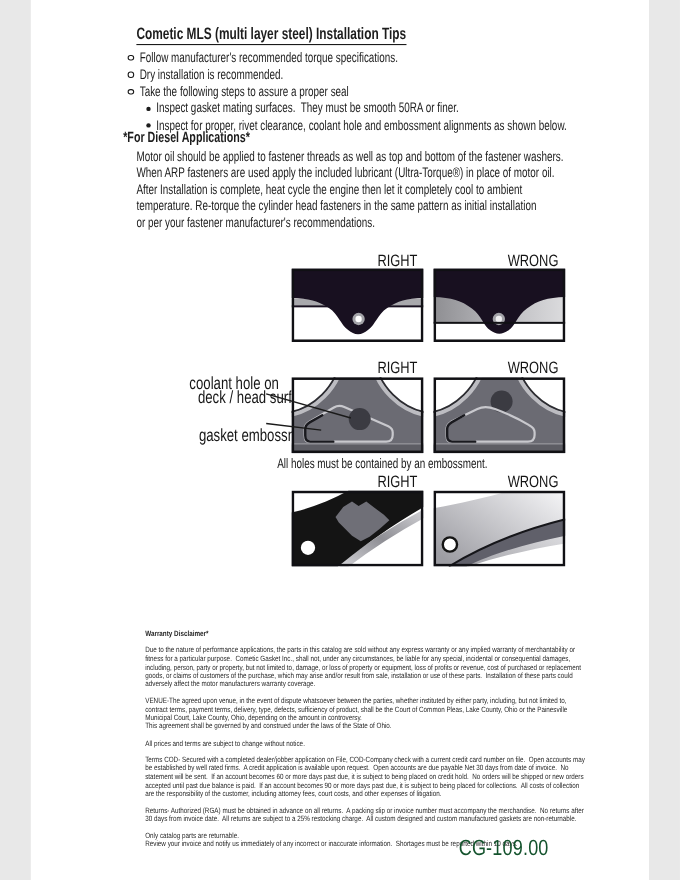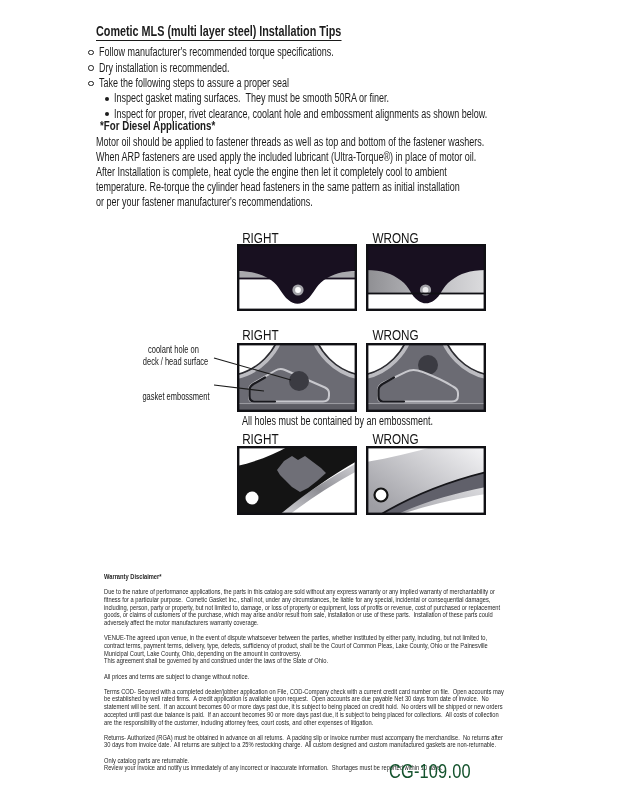--- a/index.html
+++ b/index.html
@@ -1,35 +1,35 @@
 <!DOCTYPE html>
 <html><head>
 <meta charset="utf-8">
 <style>
   html,body { margin:0; padding:0; background:#e8e8e8; }
   .page {
-    position:relative; width:618px; height:800px; background:#ffffff;
+    position:relative; width:562px; height:800px; background:#ffffff;
     font-family:"Liberation Sans", sans-serif; color:#1c1c1c; overflow:hidden;
     margin:0 auto;
   }
   .abs { position:absolute; }
   .sqz { transform:scaleX(0.72); transform-origin:0 0; white-space:pre; display:inline-block; }
   .sqzC { transform:scaleX(0.78); transform-origin:50% 0; white-space:pre; display:inline-block; }
   .sqzR { transform:scaleX(0.75); transform-origin:100% 0; white-space:pre; display:inline-block; }
   .sqzT { transform:scaleX(0.82); transform-origin:0 0; }
   .title-text { font-size:15px; font-weight:bold; border-bottom:1.6px solid #1a1a1a; padding-bottom:1px; }
   .t12 { font-size:12.5px; line-height:15px; }
   .b-line { display:flex; align-items:center; height:15.4px; }
   .marker-o { width:3.5px; height:3.5px; border:1px solid #1c1c1c; border-radius:50%; margin-right:5px; flex:none; }
   .marker-f { width:4px; height:4px; background:#1c1c1c; border-radius:50%; margin-right:5px; flex:none; }
   .h-bold { font-size:13.5px; font-weight:bold; }
   .lines div { white-space:pre; }
-  .dlabel { width:120px; text-align:left; font-size:15px; line-height:15px; color:#141414; }
+  .dlabel { width:120px; text-align:right; font-size:15px; line-height:15px; color:#141414; }
   .caption { font-size:12.5px; line-height:14.5px; color:#161616; }
-  .sidelabel { width:96px; text-align:center; font-size:10px; line-height:11.5px; color:#161616; }
+  .sidelabel { width:96px; text-align:center; font-size:16px; line-height:11.5px; color:#161616; }
   .tiny { font-size:7px; line-height:7.7px; color:#262626; }
   .tiny .wpar { margin:0 0 7.5px 0; }
   .tiny-head { font-weight:bold; margin:0 0 7.5px 0; }
   .code { font-size:20px; color:#14532d; letter-spacing:0.2px; }
   svg { display:block; }
 </style>
 </head>
 <body>
 
 <div class="page">
@@ -54,21 +54,21 @@
     <div class="b-line" style="margin-left:17px;">
       <span class="marker-f"></span>
       <span class="sqz t12">Inspect gasket mating surfaces.  They must be smooth 50RA or finer.</span>
     </div>
     <div class="b-line" style="margin-left:17px;">
       <span class="marker-f"></span>
       <span class="sqz t12">Inspect for proper, rivet clearance, coolant hole and embossment alignments as shown below.</span>
     </div>
   </div>
 
-  <div class="abs" style="left:100px; top:116px;">
+  <div class="abs" style="left:84px; top:116px;">
     <span class="sqz h-bold">*For Diesel Applications*</span>
   </div>
   <div class="abs sqz t12 lines" style="left:96px; top:135px;"><div>Motor oil should be applied to fastener threads as well as top and bottom of the fastener washers.</div><div>When ARP fasteners are used apply the included lubricant (Ultra-Torque®) in place of motor oil.</div></div>
   <div class="abs sqz t12 lines" style="left:96px; top:165px;"><div>After Installation is complete, heat cycle the engine then let it completely cool to ambient</div><div>temperature. Re-torque the cylinder head fasteners in the same pattern as initial installation</div><div>or per your fastener manufacturer's recommendations.</div></div>
 
   <div class="abs dlabel" style="left:237px; top:230px;">
     <span class="sqzC">RIGHT</span>
   </div>
   <div class="abs dlabel" style="left:366px; top:230px;">
     <span class="sqzC">WRONG</span>
@@ -151,21 +151,21 @@
       <path d="M38,58.5 L17,58.5 Q12.5,58.5 12.5,53 L12.5,47 Q12.5,43.5 16.5,41 L28,34.5" fill="none" stroke="#1a1a1f" stroke-width="2.2" stroke-linecap="round"></path>
       <rect x="1.2" y="1.2" width="117.6" height="66.6" fill="none" stroke="#101014" stroke-width="2.4"></rect>
     </svg>
   </div>
 
   <svg class="abs" style="left:118px; top:343px;" width="422" height="69" viewBox="0 0 422 69">
     <line x1="96" y1="15" x2="173" y2="37" stroke="#1a1a1a" stroke-width="1.2"></line>
     <line x1="96" y1="42" x2="146" y2="48" stroke="#1a1a1a" stroke-width="1.2"></line>
   </svg>
 
-  <div class="abs caption" style="left:242px; top:414px;">
+  <div class="abs caption" style="left:224px; top:414px;">
     <span class="sqz">All holes must be contained by an embossment.</span>
   </div>
 
   <div class="abs dlabel" style="left:237px; top:431px;">
     <span class="sqzC">RIGHT</span>
   </div>
   <div class="abs dlabel" style="left:366px; top:431px;">
     <span class="sqzC">WRONG</span>
   </div>
 

